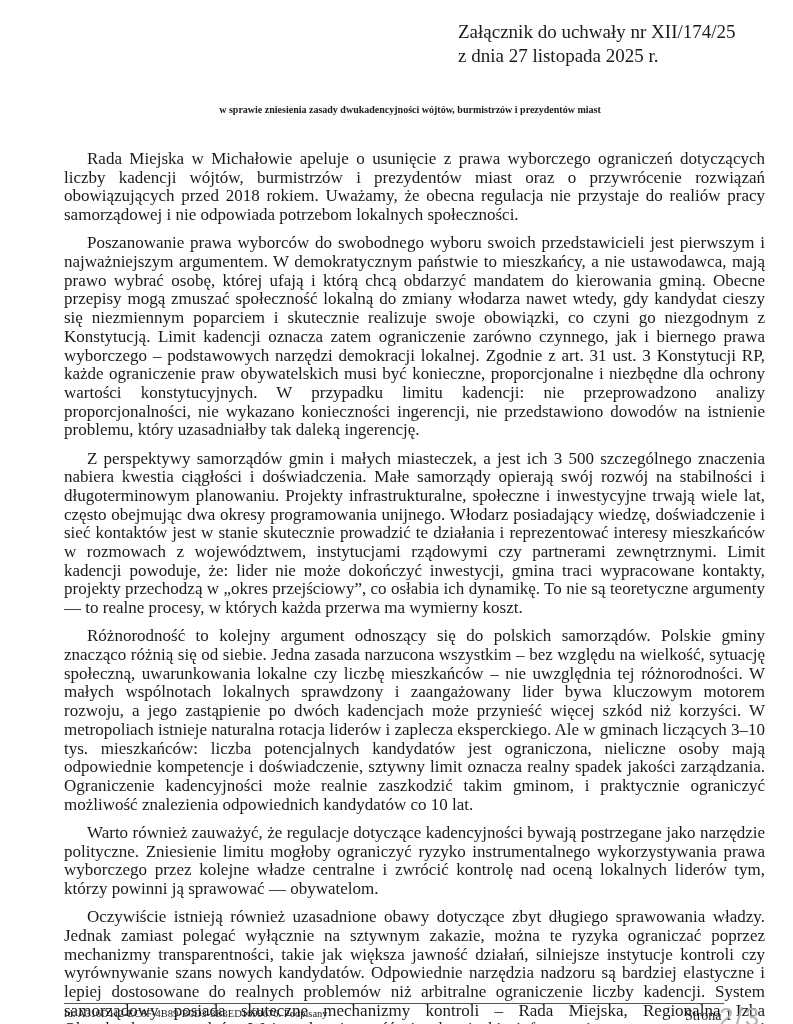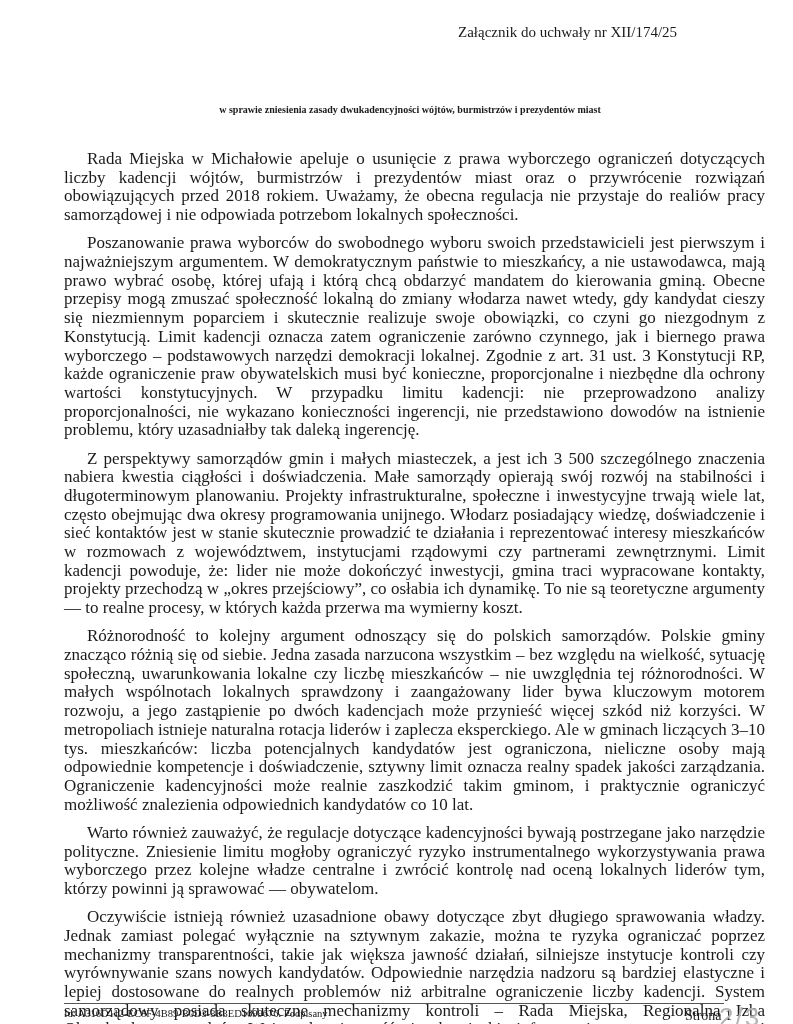--- a/index.html
+++ b/index.html
@@ -3,21 +3,21 @@
 <meta charset="utf-8">
 <style>
   html, body { margin: 0; padding: 0; background: #ffffff; }
   body {
     width: 793px; height: 1024px; position: relative; overflow: hidden;
     font-family: "Liberation Serif", "DejaVu Serif", serif;
     color: #1a1a1a;
   }
   .attachment {
     position: absolute; left: 458px; top: 20px;
-    font-size: 15px; line-height: 24px;
+    font-size: 19px; line-height: 24px;
   }
   .attachment div { white-space: nowrap; }
   .title-block {
     position: absolute; left: 60px; top: 101px; width: 700px;
     text-align: center; font-weight: bold;
   }
   .title-main { font-size: 13.6px; line-height: 17px; }
   .title-sub { font-size: 10px; line-height: 17px; }
   .content {
     position: absolute; left: 64px; top: 150px; width: 701px;
@@ -37,20 +37,21 @@
   .page-overlay {
     position: absolute; left: 719px; top: 1002px; font-family: "Liberation Sans", sans-serif;
     font-size: 26px; color: #b5b5b5; white-space: nowrap; letter-spacing: 2px;
   }
 </style>
 </head>
 <body>
 
 <div class="attachment">
   <div>Załącznik do uchwały nr XII/174/25</div>
+  <div>z dnia 27 listopada 2025 r.</div>
 </div>
 
 <div class="title-block">
   <div class="title-sub">w sprawie zniesienia zasady dwukadencyjności wójtów, burmistrzów i prezydentów miast</div>
 </div>
 
 <div class="content">
   <p>Rada Miejska w Michałowie apeluje o usunięcie z prawa wyborczego ograniczeń dotyczących liczby kadencji wójtów, burmistrzów i prezydentów miast oraz o przywrócenie rozwiązań obowiązujących przed 2018 rokiem. Uważamy, że obecna regulacja nie przystaje do realiów pracy samorządowej i nie odpowiada potrzebom lokalnych społeczności.</p>
   <p>Poszanowanie prawa wyborców do swobodnego wyboru swoich przedstawicieli jest pierwszym i najważniejszym argumentem. W demokratycznym państwie to mieszkańcy, a nie ustawodawca, mają prawo wybrać osobę, której ufają i którą chcą obdarzyć mandatem do kierowania gminą. Obecne przepisy mogą zmuszać społeczność lokalną do zmiany włodarza nawet wtedy, gdy kandydat cieszy się niezmiennym poparciem i skutecznie realizuje swoje obowiązki, co czyni go niezgodnym z Konstytucją. Limit kadencji oznacza zatem ograniczenie zarówno czynnego, jak i biernego prawa wyborczego – podstawowych narzędzi demokracji lokalnej. Zgodnie z art. 31 ust. 3 Konstytucji RP, każde ograniczenie praw obywatelskich musi być konieczne, proporcjonalne i niezbędne dla ochrony wartości konstytucyjnych. W przypadku limitu kadencji: nie przeprowadzono analizy proporcjonalności, nie wykazano konieczności ingerencji, nie przedstawiono dowodów na istnienie problemu, który uzasadniałby tak daleką ingerencję.</p>
   <p>Z perspektywy samorządów gmin i małych miasteczek, a jest ich 3 500 szczególnego znaczenia nabiera kwestia ciągłości i doświadczenia. Małe samorządy opierają swój rozwój na stabilności i długoterminowym planowaniu. Projekty infrastrukturalne, społeczne i inwestycyjne trwają wiele lat, często obejmując dwa okresy programowania unijnego. Włodarz posiadający wiedzę, doświadczenie i sieć kontaktów jest w stanie skutecznie prowadzić te działania i reprezentować interesy mieszkańców w rozmowach z województwem, instytucjami rządowymi czy partnerami zewnętrznymi. Limit kadencji powoduje, że: lider nie może dokończyć inwestycji, gmina traci wypracowane kontakty, projekty przechodzą w „okres przejściowy”, co osłabia ich dynamikę. To nie są teoretyczne argumenty — to realne procesy, w których każda przerwa ma wymierny koszt.</p>

